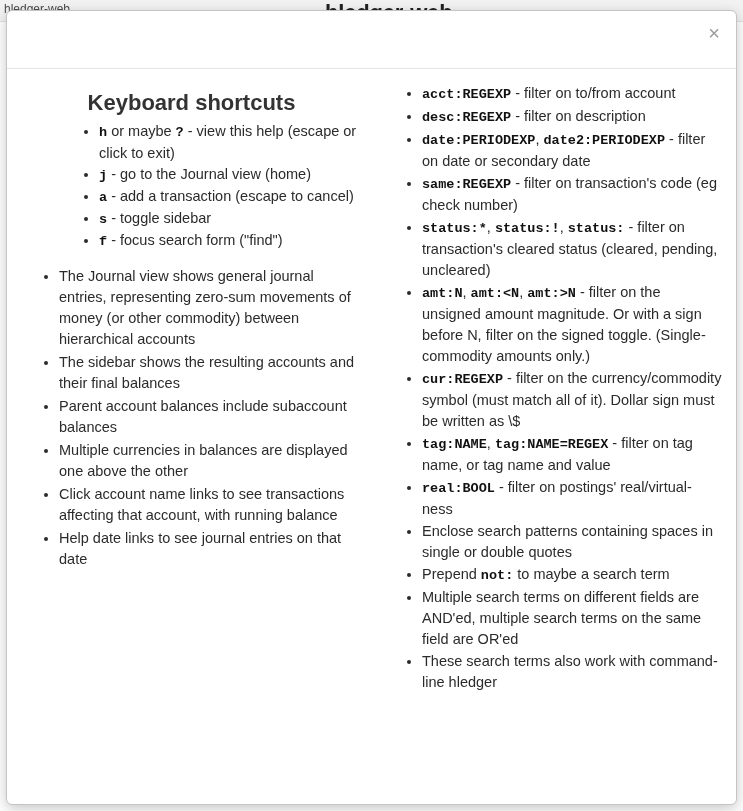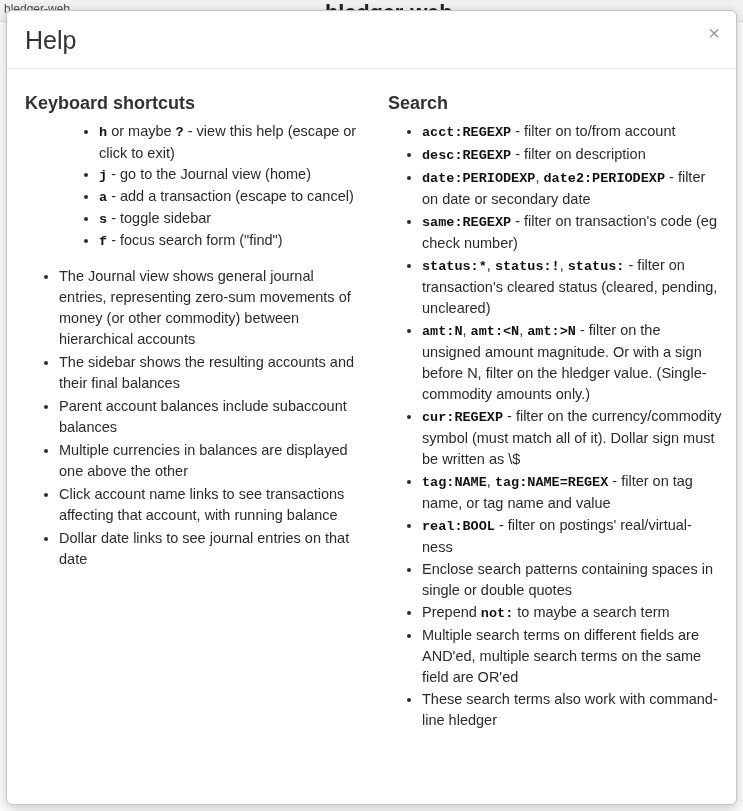--- a/index.html
+++ b/index.html
@@ -100,25 +100,26 @@
     padding: 14px 0 0 0;
     height: 735px;
   }
   .col {
     padding: 0 14px 0 18px;
   }
   .col-left { width: 366px; }
   .col-right { width: 365px; padding-left: 16px; }
 
   h4.section {
-    font-size: 18px;
+    font-size: 22px;
     font-weight: bold;
     color: #333;
     margin: 10px 0 8px 0;
     line-height: 20px;
+    text-align: center;
   }
   .col-right h4.section { margin-top: 10px; }
 
   ul.help-list {
     margin: 0 0 14px 0;
     padding-left: 34px;
     list-style: disc;
   }
   ul.help-list li {
     font-size: 14.5px;
@@ -150,21 +151,20 @@
   <div class="bg-layer">
     <div class="bg-topbar"></div>
     <div class="bg-brand">hledger-web</div>
     <div class="bg-divider"></div>
     <div class="bg-heading">hledger-web</div>
   </div>
 
   <div class="modal">
 
     <div class="modal-header">
-      <h1 class="modal-title">Help</h1>
       <button class="modal-close">×</button>
     </div>
 
     <div class="modal-body">
 
       <div class="col col-left">
 
         <h4 class="section">Keyboard shortcuts</h4>
         <ul class="help-list tight">
           <li>
@@ -183,28 +183,27 @@
             <code class="mono">f</code><span> - focus search form ("find")</span>
           </li>
         </ul>
 
         <ul class="help-list gen">
           <li>The Journal view shows general journal entries, representing zero-sum movements of money (or other commodity) between hierarchical accounts</li>
           <li>The sidebar shows the resulting accounts and their final balances</li>
           <li>Parent account balances include subaccount balances</li>
           <li>Multiple currencies in balances are displayed one above the other</li>
           <li>Click account name links to see transactions affecting that account, with running balance</li>
-          <li>Dollar date links to see journal entries on that date</li>
+          <li>Help date links to see journal entries on that date</li>
         </ul>
 
       </div>
 
       <div class="col col-right">
 
-        <h4 class="section">Search</h4>
         <ul class="help-list">
 
           <li>
             <code class="mono">acct:REGEXP</code><span> - filter on to/from account</span>
           </li>
 
           <li>
             <code class="mono">desc:REGEXP</code><span> - filter on description</span>
           </li>
 
@@ -214,21 +213,21 @@
 
           <li>
             <code class="mono">same:REGEXP</code><span> - filter on transaction's code (eg check number)</span>
           </li>
 
           <li>
             <code class="mono">status:*</code><span>, </span><code class="mono">status:!</code><span>, </span><code class="mono">status:</code><span> - filter on transaction's cleared status (cleared, pending, uncleared)</span>
           </li>
 
           <li>
-            <code class="mono">amt:N</code><span>, </span><code class="mono">amt:&lt;N</code><span>, </span><code class="mono">amt:&gt;N</code><span> - filter on the unsigned amount magnitude. Or with a sign before N, filter on the hledger value. (Single-commodity amounts only.)</span>
+            <code class="mono">amt:N</code><span>, </span><code class="mono">amt:&lt;N</code><span>, </span><code class="mono">amt:&gt;N</code><span> - filter on the unsigned amount magnitude. Or with a sign before N, filter on the signed toggle. (Single-commodity amounts only.)</span>
           </li>
 
           <li>
             <code class="mono">cur:REGEXP</code><span> - filter on the currency/commodity symbol (must match all of it). Dollar sign must be written as \$</span>
           </li>
 
           <li>
             <code class="mono">tag:NAME</code><span>, </span><code class="mono">tag:NAME=REGEX</code><span> - filter on tag name, or tag name and value</span>
           </li>
 

